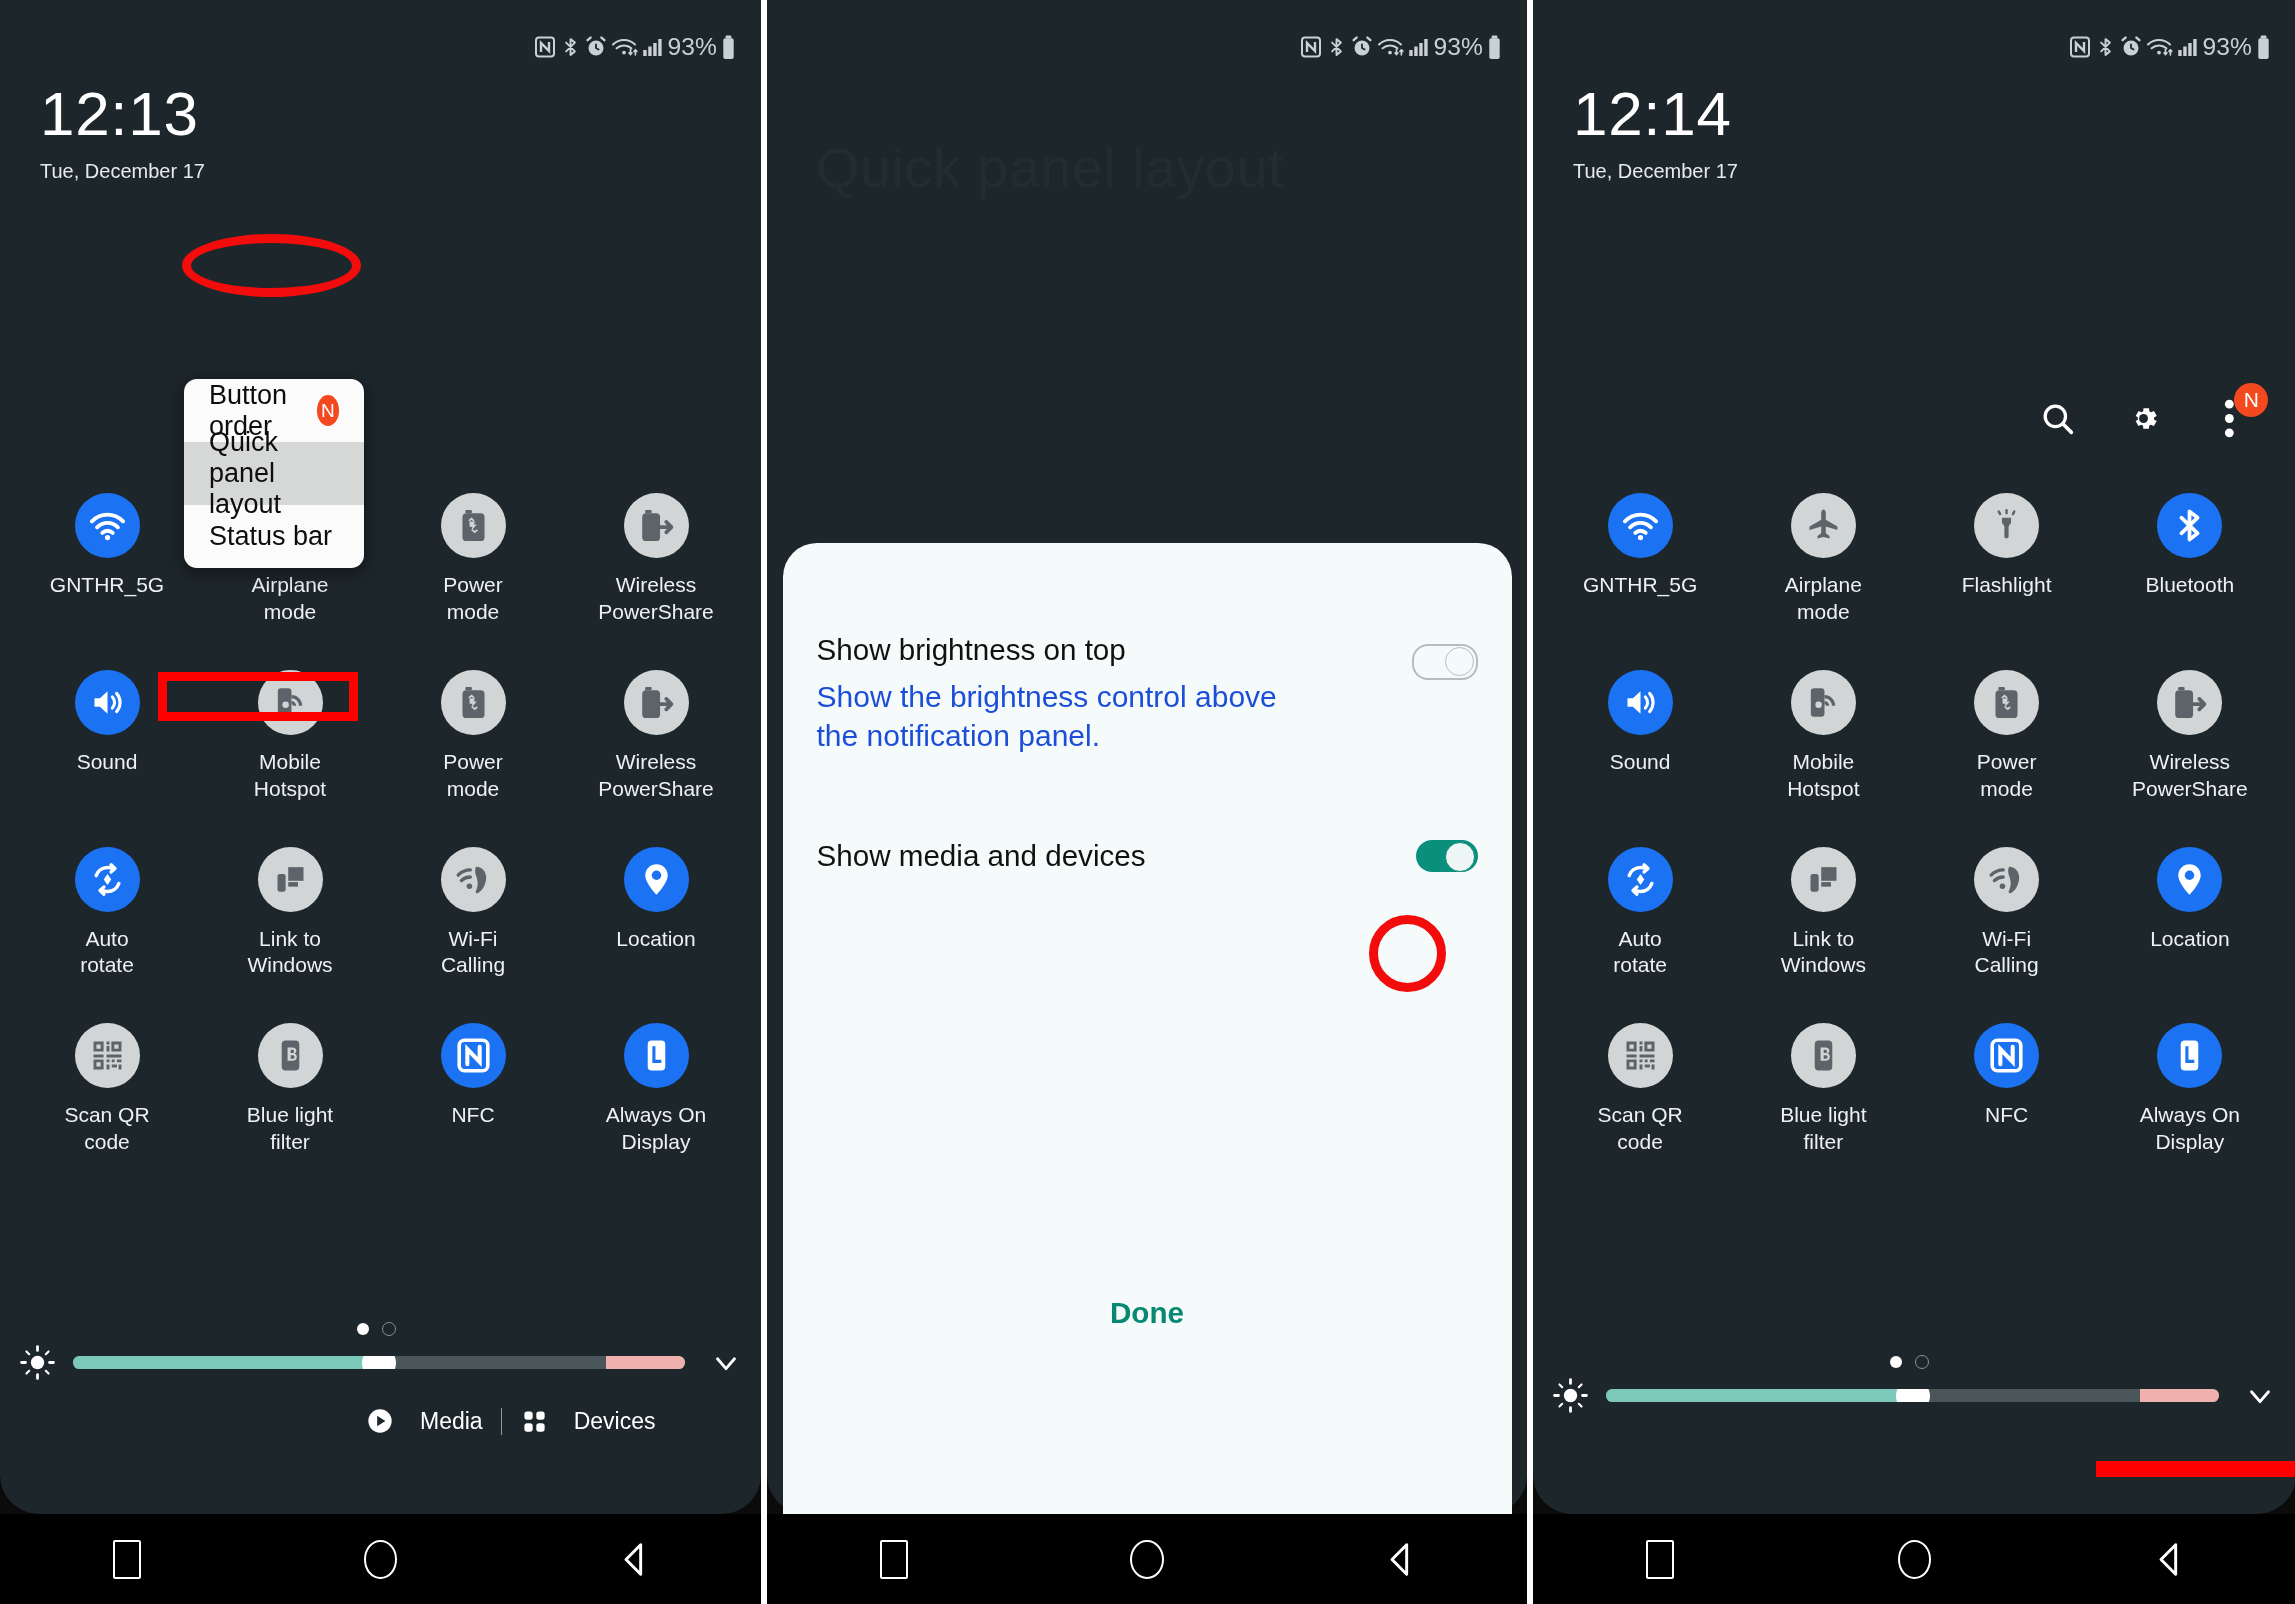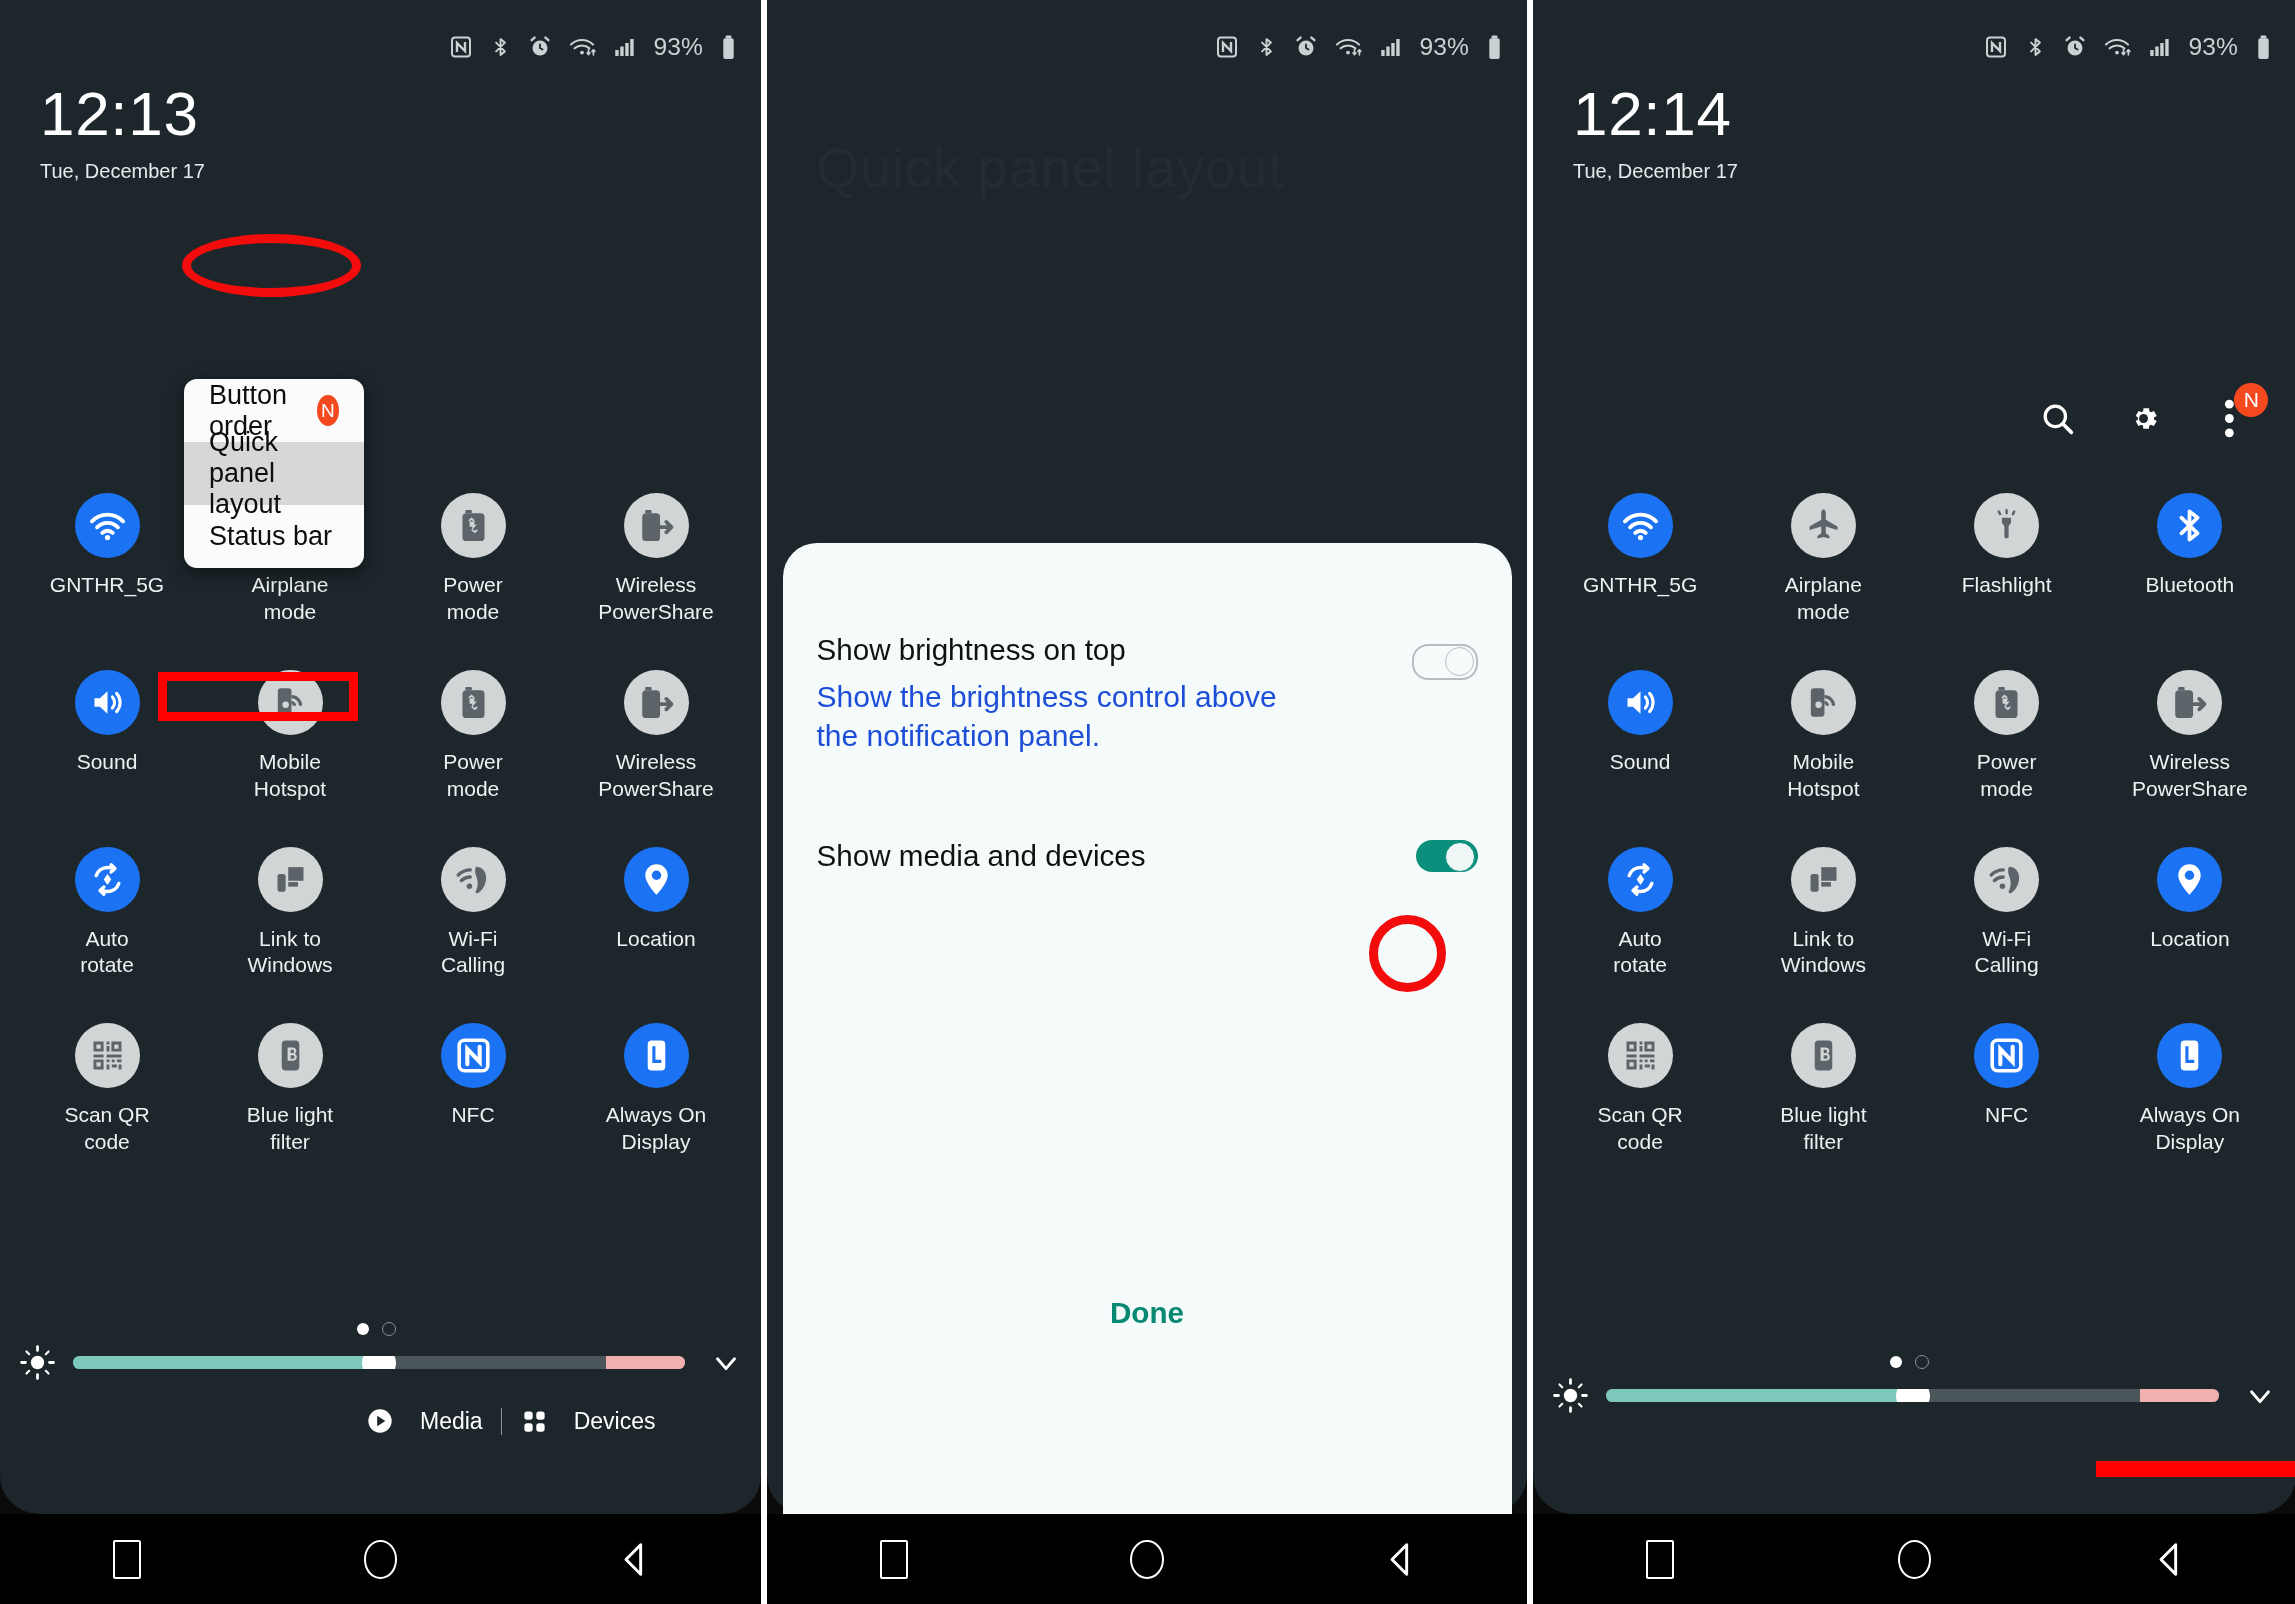--- a/index.html
+++ b/index.html
@@ -15,21 +15,21 @@
   .divider{position:absolute;top:0;height:1604px;background:#fdfdfd;}
   .divider.d1{left:761px;width:5.6px;}
   .divider.d2{left:1527px;width:5.6px;}
 
   
   .shade{position:absolute;left:0;right:0;top:0;height:1514px;background:#1d262b;
          border-bottom-left-radius:39px;border-bottom-right-radius:39px;}
   .shade.plain{background:#1d262b;}
 
   
-  .statusbar{position:absolute;top:31px;right:24px;display:flex;align-items:center;gap:17px;height:32px;}
+  .statusbar{position:absolute;top:31px;right:24px;display:flex;align-items:center;gap:3px;height:32px;}
   .sb-ico{display:block;}
   .sb-pct{color:#c9d1d3;font-size:24.6px;letter-spacing:0.1px;line-height:1;}
 
   
   .clock{position:absolute;left:40px;}
   .clock .time{color:#fff;font-size:62px;font-weight:300;line-height:1;letter-spacing:0.7px;}
   .clock .date{color:#e6eaec;font-size:20px;font-weight:400;margin-top:15.5px;line-height:1;}
 
   
   .hdr-actions{position:absolute;display:flex;align-items:center;gap:45px;}

